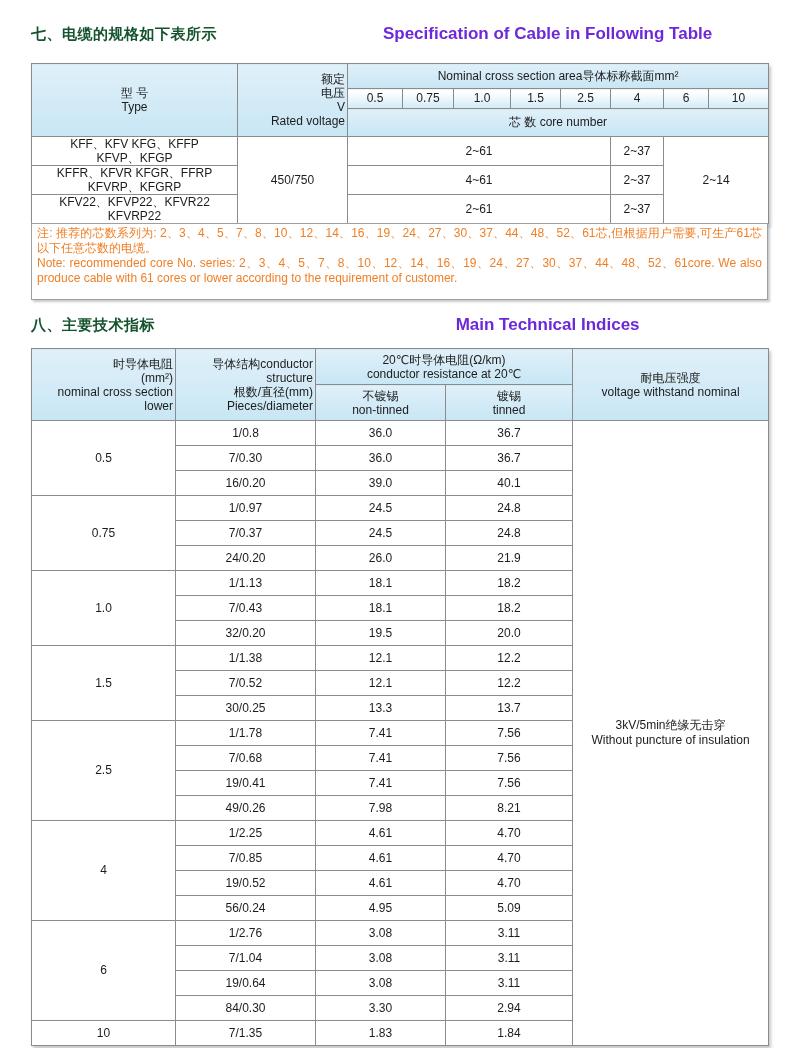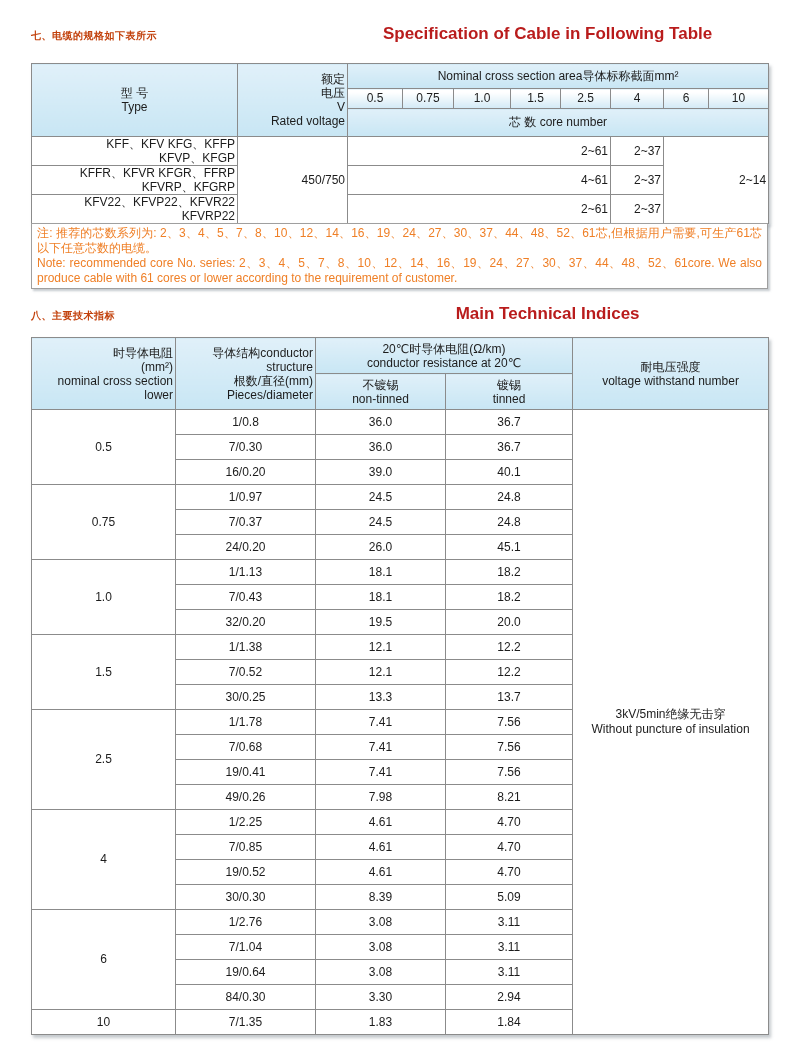--- a/index.html
+++ b/index.html
@@ -5,48 +5,48 @@
   * { margin:0; padding:0; box-sizing:border-box; }
   html,body { background:#ffffff; }
   body {
     width:800px; height:1048px; overflow:hidden;
     padding:24px 31px 0 31px;
     font-family:"Liberation Sans","DejaVu Sans",sans-serif;
     color:#1c1c1c;
   }
   .section-head { display:flex; align-items:baseline; margin-bottom:19px; }
   .zh-title {
-    width:40%; font-size:10px; font-weight:bold; color:#c2410c;
+    width:40%; font-size:15px; font-weight:bold; color:#14532d;
     letter-spacing:0.5px;
   }
   .en-title {
-    flex:1; text-align:center; font-size:17px; font-weight:bold; color:#b91c1c;
+    flex:1; text-align:center; font-size:17px; font-weight:bold; color:#6d28d9;
   }
   table {
     border-collapse:collapse; table-layout:fixed; width:737px;
     background:#ffffff;
     box-shadow:2px 3px 3px rgba(125,135,145,0.45);
   }
   td {
     border:1px solid #8b8b8b; text-align:center; vertical-align:middle;
     font-size:12px; padding:0 2px; line-height:1.18;
   }
   table { border:1px solid #6e6e6e; }
   .hb { background:linear-gradient(180deg,#e0f0f9 0%,#c8e6f4 100%); }
   .size-cell { background:linear-gradient(180deg,#ffffff 15%,#d2eaf6 100%); }
   .t1-h1 td { height:25px; }
   .t1-h2 td { height:20px; }
   .t1-h3 td { height:28px; }
-  .t1-data td { height:29px;text-align:right; }
+  .t1-data td { height:29px; }
   .two-line div { line-height:14px; }
   .four-line div { line-height:14px;text-align:right; }
   .note-box {
     width:737px; margin-top:-1px; border:1px solid #9f9f9f;
     background:#ffffff; box-shadow:2px 2px 2px rgba(140,150,160,0.5);
-    padding:2px 5px 2px 5px;
+    padding:2px 5px 13px 5px;
     color:#ef7f26; font-size:12px; line-height:15px; text-align:justify;
   }
   .section-head-2 { margin-top:15px; margin-bottom:13px;justify-content:flex-end; }
   .t2-head td { height:36px; }
   .t2-head .tall { height:72px; }
   #t2-body td { height:25px; }
   .withstand-cell div { line-height:15px; }
 </style>
 </head>
 <body>
@@ -156,21 +156,21 @@
         <div>structure</div>
         <div>根数/直径(mm)</div>
         <div>Pieces/diameter</div>
       </td>
       <td colspan="2" class="hb two-line">
         <div>20℃时导体电阻(Ω/km)</div>
         <div>conductor resistance at 20℃</div>
       </td>
       <td rowspan="2" class="hb tall two-line">
         <div>耐电压强度</div>
-        <div>voltage withstand number</div>
+        <div>voltage withstand nominal</div>
       </td>
     </tr>
     <tr>
       <td class="hb two-line">
         <div>不镀锡</div>
         <div>non-tinned</div>
       </td>
       <td class="hb two-line">
         <div>镀锡</div>
         <div>tinned</div>
@@ -205,21 +205,21 @@
         <td>24.8</td>
       </tr>
       <tr>
         <td>7/0.37</td>
         <td>24.5</td>
         <td>24.8</td>
       </tr>
       <tr>
         <td>24/0.20</td>
         <td>26.0</td>
-        <td>45.1</td>
+        <td>21.9</td>
       </tr>
       <tr>
         <td rowspan="3">1.0</td>
         <td>1/1.13</td>
         <td>18.1</td>
         <td>18.2</td>
       </tr>
       <tr>
         <td>7/0.43</td>
         <td>18.1</td>
@@ -277,22 +277,22 @@
         <td>7/0.85</td>
         <td>4.61</td>
         <td>4.70</td>
       </tr>
       <tr>
         <td>19/0.52</td>
         <td>4.61</td>
         <td>4.70</td>
       </tr>
       <tr>
-        <td>30/0.30</td>
-        <td>8.39</td>
+        <td>56/0.24</td>
+        <td>4.95</td>
         <td>5.09</td>
       </tr>
       <tr>
         <td rowspan="4">6</td>
         <td>1/2.76</td>
         <td>3.08</td>
         <td>3.11</td>
       </tr>
       <tr>
         <td>7/1.04</td>

